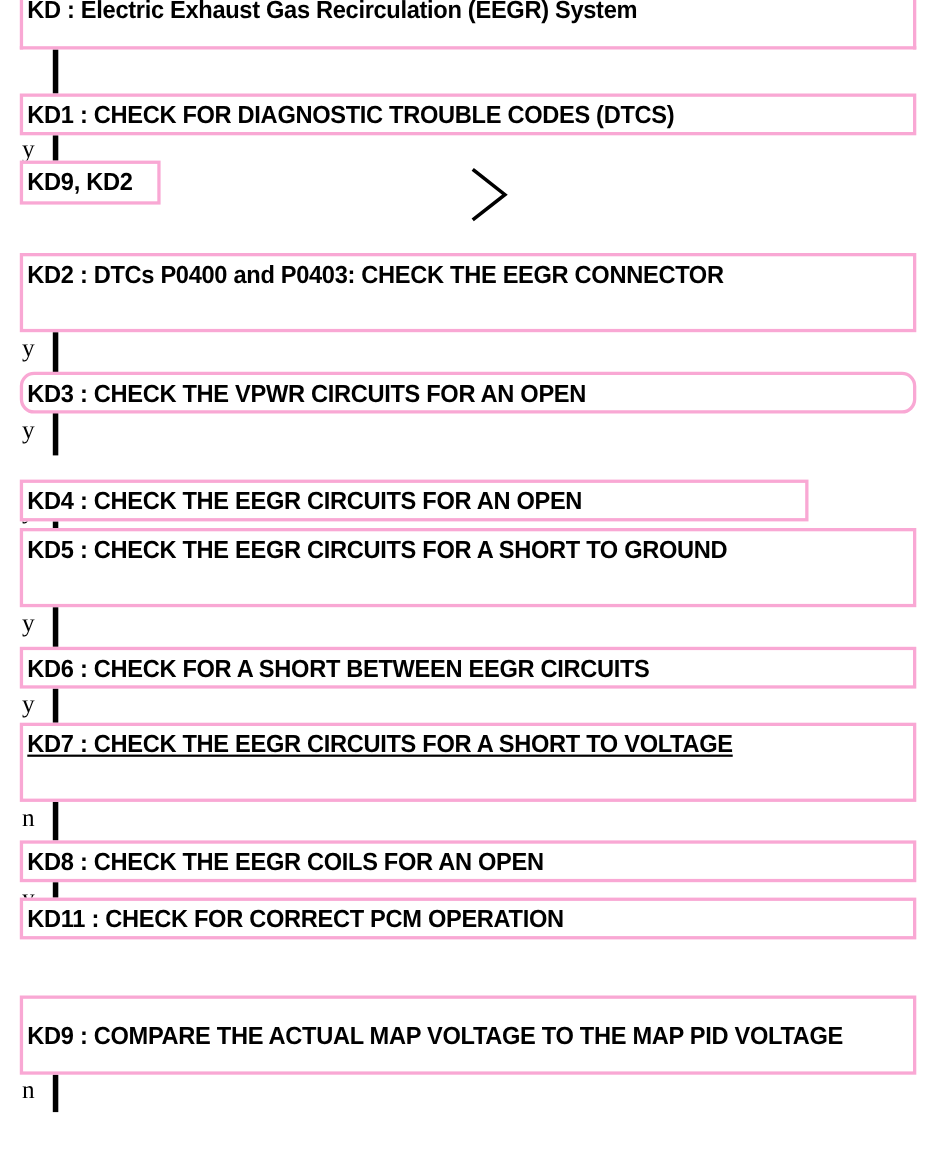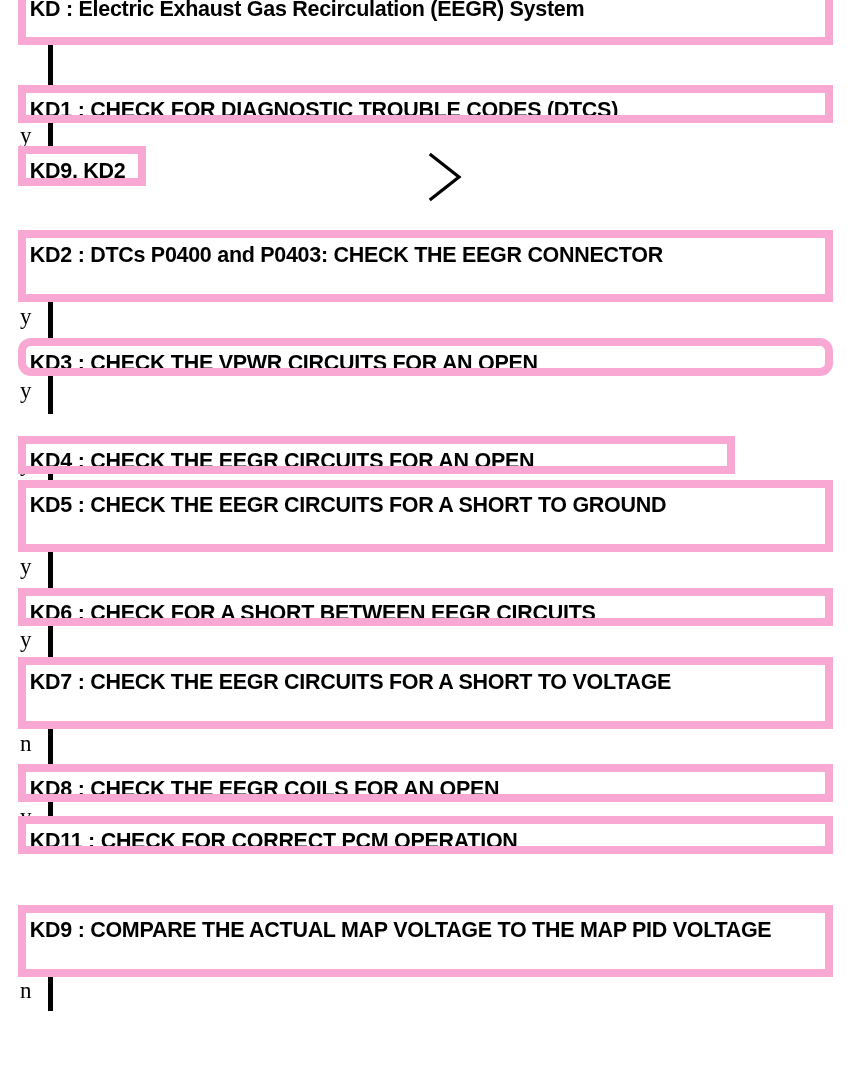--- a/index.html
+++ b/index.html
@@ -20,21 +20,21 @@
     position: relative;
     width: 864px;
     height: 1068px;
   }
 
   
   .node {
     position: absolute;
     box-sizing: border-box;
     background: #ffffff;
-    border: 8px solid #f9a8d4;
+    border: 3px solid #f9a8d4;
     display: flex;
     align-items: flex-start;
     overflow: hidden;
   }
   .node .node-text {
     display: block;
     font-weight: bold;
     color: #000000;
     font-family: "Liberation Sans", "DejaVu Sans", sans-serif;
     font-size: 22.5px;
@@ -113,30 +113,30 @@
     </div>
     <div class="node" style="left: 18px; top: 436px; width: 717px; height: 38px;">
       <span class="node-text">KD4 : CHECK THE EEGR CIRCUITS FOR AN OPEN</span>
     </div>
     <div class="node" style="left: 18px; top: 480px; width: 815px; height: 72px;">
       <span class="node-text">KD5 : CHECK THE EEGR CIRCUITS FOR A SHORT TO GROUND</span>
     </div>
     <div class="node" style="left: 18px; top: 588px; width: 815px; height: 38px;">
       <span class="node-text">KD6 : CHECK FOR A SHORT BETWEEN EEGR CIRCUITS</span>
     </div>
-    <div class="node" style="left: 18px; top: 657px; width: 815px; height: 72px;">
+    <div class="node" style="left: 18px; top: 657px; width: 815px; height: 72px; text-decoration: underline;">
       <span class="node-text">KD7 : CHECK THE EEGR CIRCUITS FOR A SHORT TO VOLTAGE</span>
     </div>
     <div class="node" style="left: 18px; top: 764px; width: 815px; height: 38px;">
       <span class="node-text">KD8 : CHECK THE EEGR COILS FOR AN OPEN</span>
     </div>
     <div class="node" style="left: 18px; top: 816px; width: 815px; height: 38px;">
       <span class="node-text">KD11 : CHECK FOR CORRECT PCM OPERATION</span>
     </div>
-    <div class="node" style="left: 18px; top: 905px; width: 815px; height: 72px;">
+    <div class="node" style="left: 18px; top: 905px; width: 815px; height: 72px; align-items: center;">
       <span class="node-text">KD9 : COMPARE THE ACTUAL MAP VOLTAGE TO THE MAP PID VOLTAGE</span>
     </div>
     <div class="chevron" style="left: 428px; top: 152px; width: 36px; height: 50px;">
       <svg width="36" height="50" viewBox="0 0 36 50" xmlns="http://www.w3.org/2000/svg" aria-hidden="true">
         <polyline points="3,3 31,25 3,47" fill="none" stroke="#000000" stroke-width="3.2" stroke-linecap="square" stroke-linejoin="miter"></polyline>
       </svg>
     </div>
   </div>
 
 </body></html>

